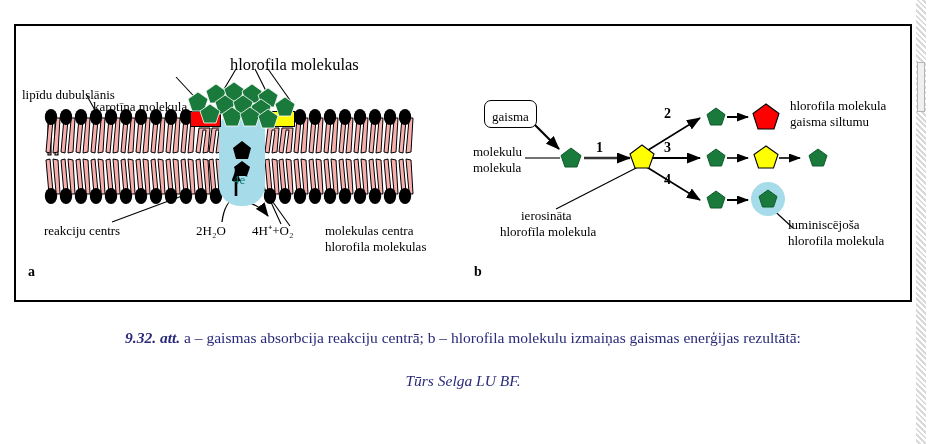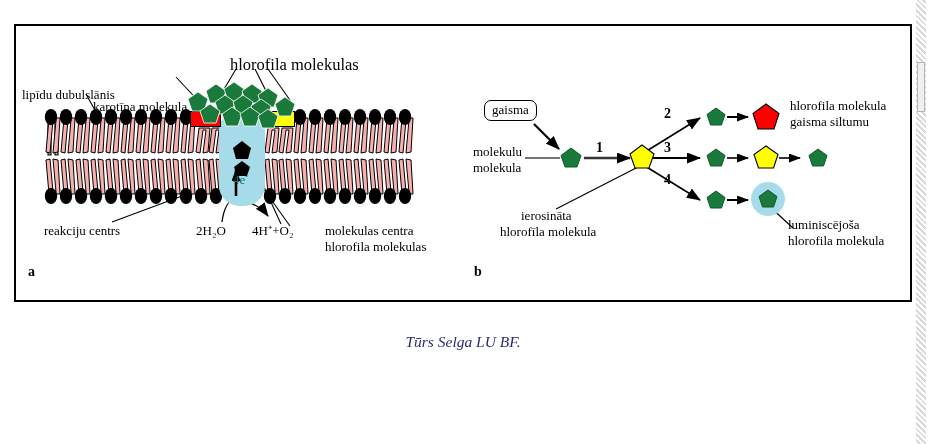--- a/index.html
+++ b/index.html
@@ -62,21 +62,21 @@
     position: absolute;
     font-family: "Liberation Serif", serif;
     font-size: 14px;
     font-weight: bold;
     color: #000;
   }
   .gaisma-box {
     position: absolute;
     border: 1.4px solid #000;
     border-radius: 7px;
-    padding: 1px 7px 2px 7px;
+    padding: 8px 7px 2px 7px;
     font-family: "Liberation Serif", serif;
     font-size: 13px;
     background: #fff;
     color: #000;
     white-space: nowrap;
   }
 
   
   .reaction-center {
     position: absolute;
@@ -406,21 +406,25 @@
   <div class="lbl" style="left:790px; top:115px;">gaisma siltumu</div>
 
   <div class="lbl" style="left:788px; top:218px;">luminiscējoša</div>
   <div class="lbl" style="left:788px; top:234px;">hlorofila molekula</div>
 
   <div class="panel-letter" style="left:474px; top:264px;">b</div>
 
   <div style="position:absolute; left:14px; top:326px; width:898px; text-align:center;
               color:#2a2a7a; font-family:'Liberation Serif', serif; font-size:15.5px;
               line-height:1.5;">
-    <div style="font-style:italic; margin-top:4px;">Tūrs Selga LU BF.</div>
+    <div>
+      <span style="font-weight:bold; font-style:italic;">9.32. att.</span>
+      <span>a – gaismas absorbcija reakciju centrā; b – hlorofila molekulu izmaiņas gaismas enerģijas rezultātā:</span>
+    </div>
+    <div style="font-style:italic; margin-top:20px;">Tūrs Selga LU BF.</div>
   </div>
 
   <div style="position:absolute; left:916px; top:0; width:10px; height:444px;
               background: repeating-linear-gradient(45deg,#ffffff 0 2px,#d9d9d9 2px 4px);"></div>
   <div style="position:absolute; left:917px; top:62px; width:8px; height:50px;
               background:#f0f0f0; border:1px solid #b5b5b5; box-sizing:border-box;"></div>
 
 </div>
 
 </body></html>

